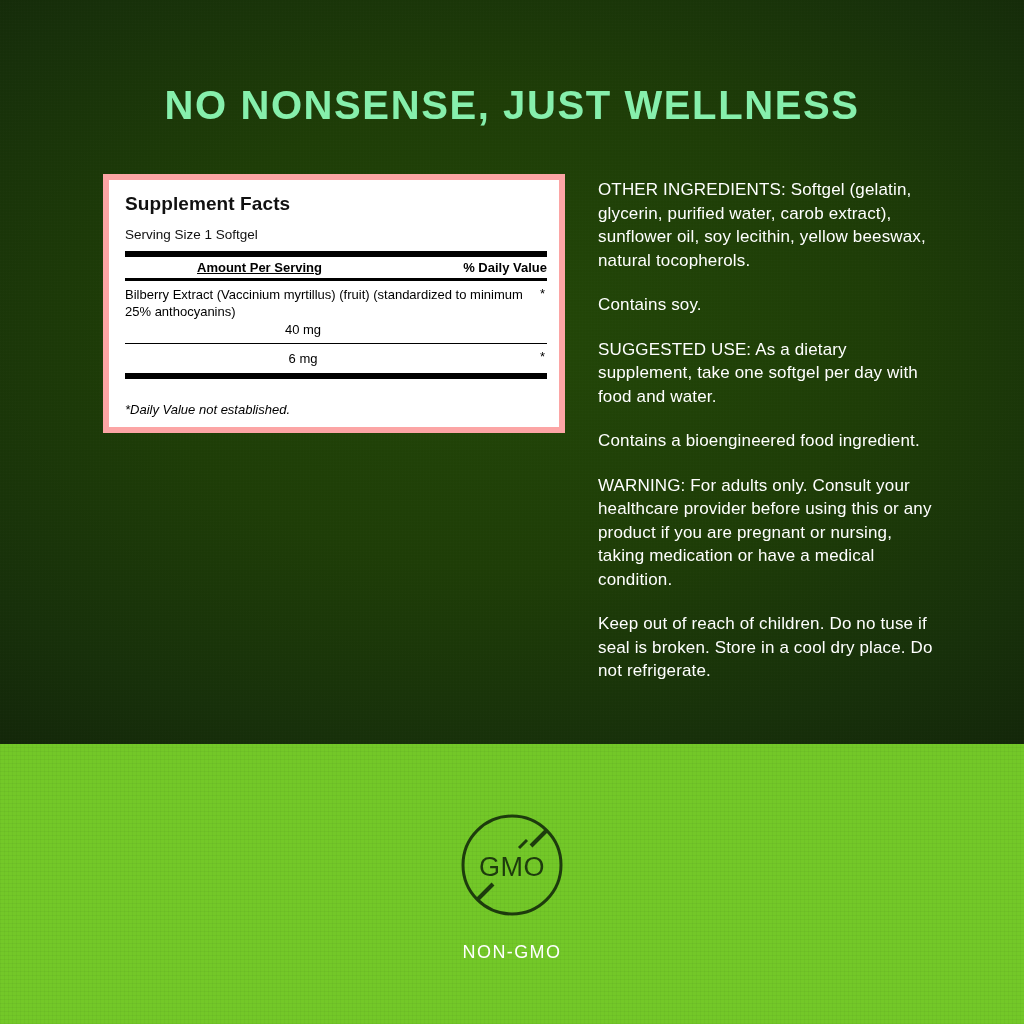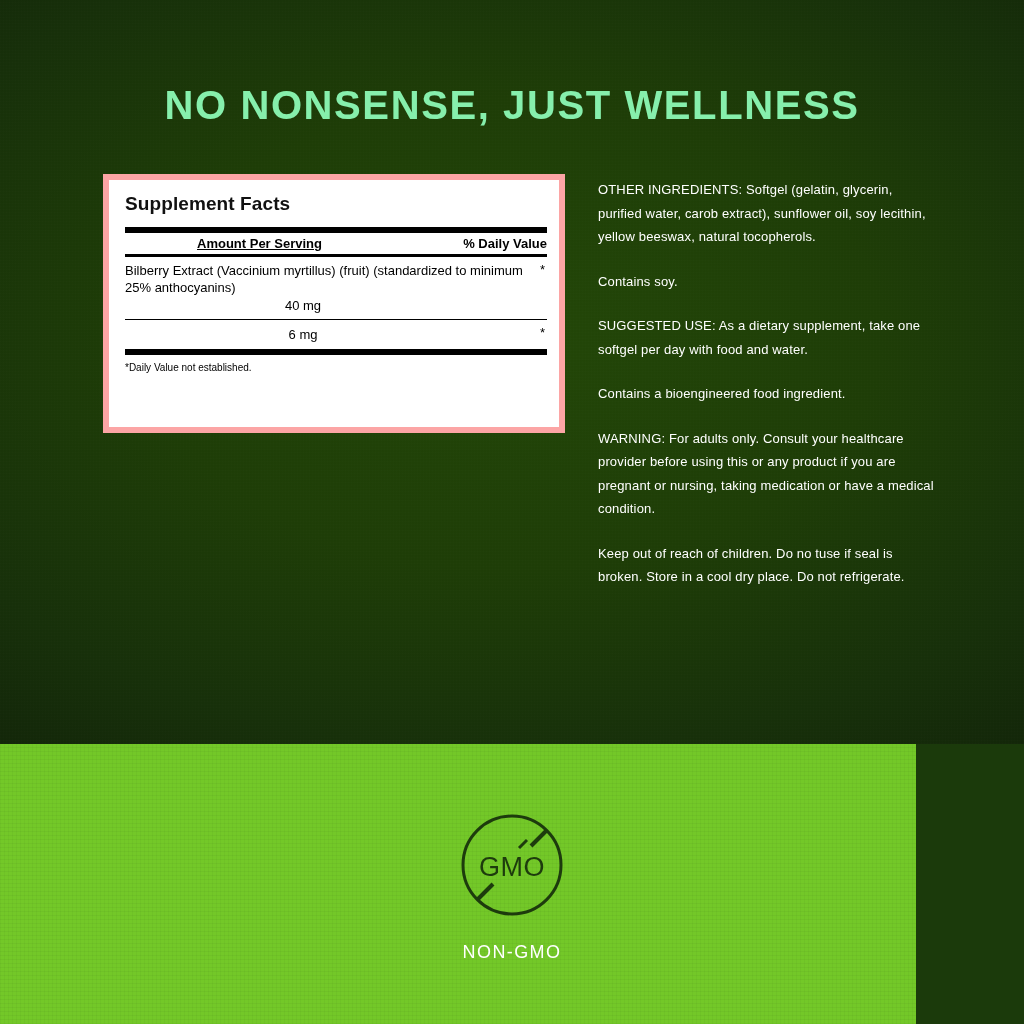--- a/index.html
+++ b/index.html
@@ -114,48 +114,49 @@
     top: 4px;
     font-size: 13px;
   }
   .nutrient .amt {
     display: block;
     text-align: center;
     padding-right: 66px;
     margin-top: 1px;
   }
   .footnote {
-    font-size: 10px;
-    padding-top: 7px;
+    font-size: 13px;
+    padding-top: 23px;
+    font-style: italic;
   }
 
   
   .info-col {
     position: absolute;
     left: 598px;
     top: 178px;
     width: 340px;
     color: #ffffff;
-    font-size: 13px;
+    font-size: 17px;
     line-height: 23.5px;
     letter-spacing: 0.15px;
   }
   .info-col p {
     margin: 0 0 21px 0;
   }
   .info-col p:last-child {
     margin-bottom: 0;
   }
 
   
   .bottom-band {
     position: absolute;
     left: 0;
     top: 744px;
-    width: 916px;
+    width: 1024px;
     height: 280px;
     background:
       repeating-linear-gradient(0deg, rgba(0,0,0,0.035) 0px, rgba(0,0,0,0.035) 1px, rgba(0,0,0,0) 1px, rgba(0,0,0,0) 4px),
       repeating-linear-gradient(90deg, rgba(0,0,0,0.03) 0px, rgba(0,0,0,0.03) 1px, rgba(0,0,0,0) 1px, rgba(0,0,0,0) 4px),
       #73c828;
   }
   .badge-wrap {
     position: absolute;
     left: 0;
     top: 62px;
@@ -176,20 +177,21 @@
 
   <div class="top-area">
     <div class="grain"></div>
   </div>
 
   <div class="headline">NO NONSENSE, JUST WELLNESS</div>
 
   <div class="facts-panel">
     <div class="facts-inner">
       <div class="facts-title">Supplement Facts</div>
+      <div class="facts-serving">Serving Size 1 Softgel</div>
 
       <div class="rule-thick"></div>
 
       <div class="hdr-row">
         <span class="hdr-amount">Amount Per Serving</span>
         <span>% Daily Value</span>
       </div>
 
       <div class="rule-med"></div>
 

